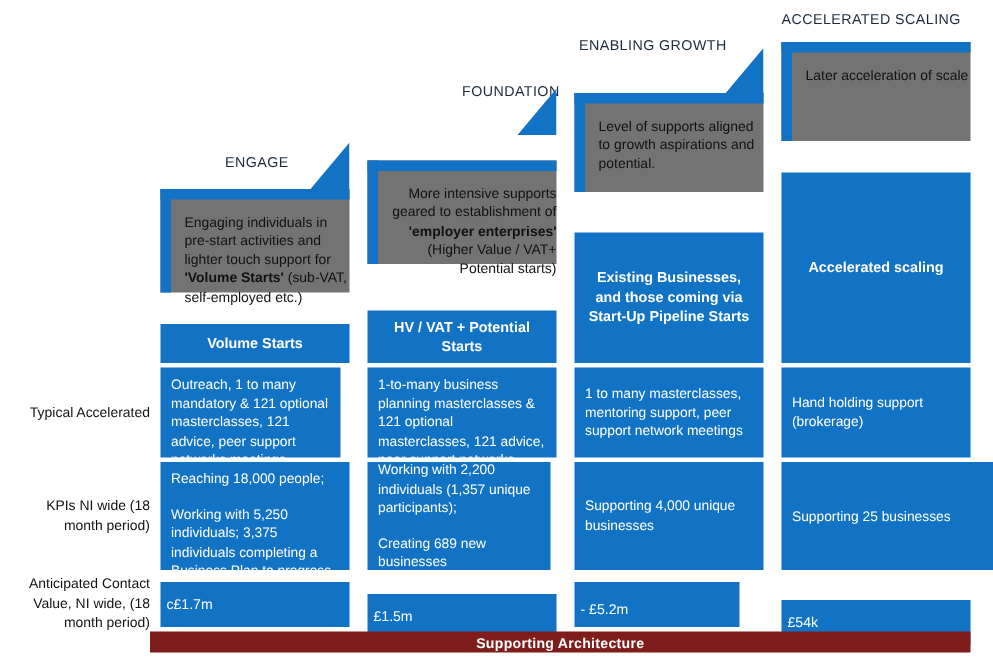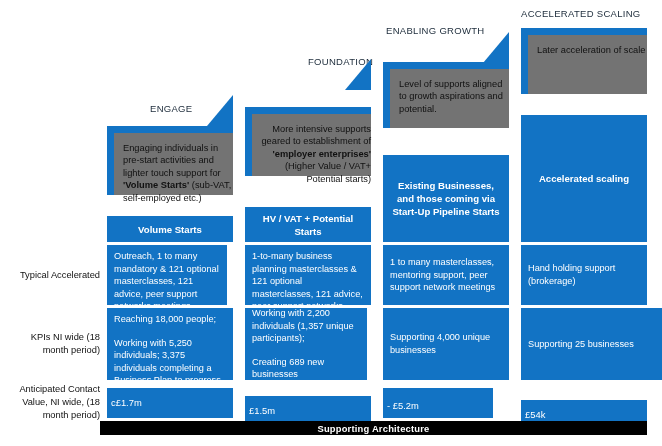--- a/index.html
+++ b/index.html
@@ -76,21 +76,21 @@
     color:#111111;
     text-align:right;
     display:flex;
     flex-direction:column;
     justify-content:center;
     align-items:flex-end;
   }
 
   
   .support{
-    background:#000000;
+    background:#7f1d1d;
     color:#ffffff;
     font-size:9.4px;
     font-weight:bold;
     display:flex;
     align-items:center;
     justify-content:center;
     letter-spacing:.2px;
   }
 </style>
 </head>

